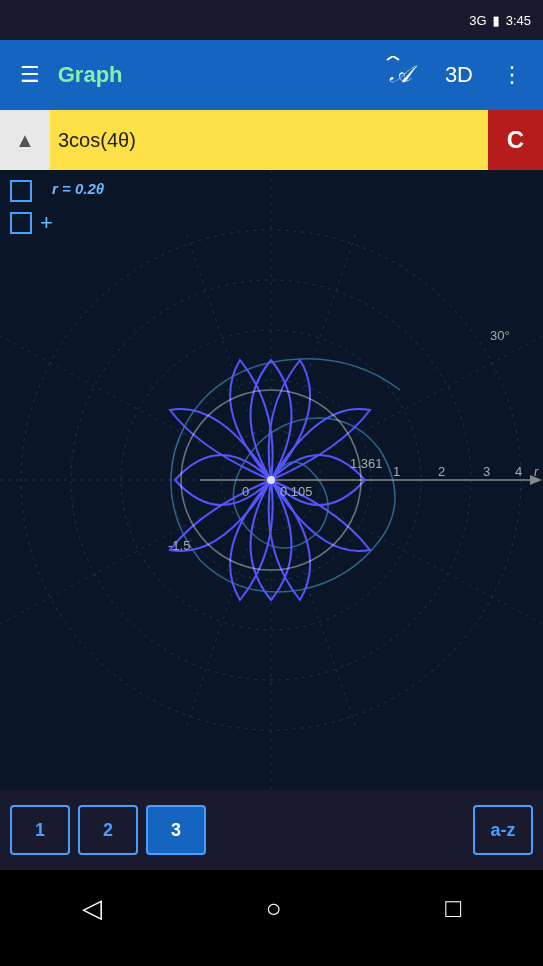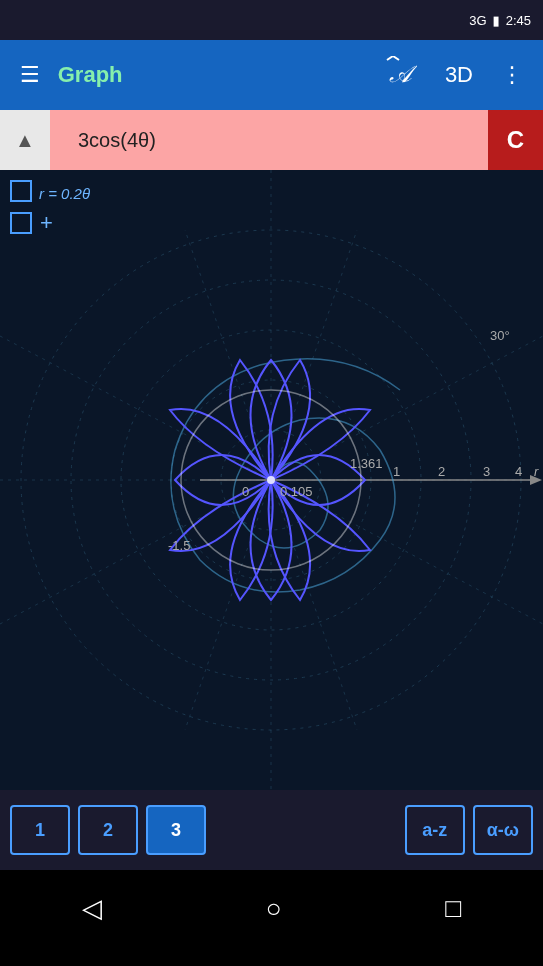--- a/index.html
+++ b/index.html
@@ -90,25 +90,25 @@
       cursor: pointer;
       flex-shrink: 0;
     }
     .input-collapse-icon {
       color: #555;
       font-size: 20px;
     }
     .input-field {
       flex: 1;
       height: 60px;
-      background: #fca5a5;
+      background: #fde047;
       border: none;
       outline: none;
       font-size: 20px;
-      padding: 0 28px;
+      padding: 0 8px;
       color: #222;
     }
     .input-clear-btn {
       width: 55px;
       height: 60px;
       background: #b71c1c;
       display: flex;
       align-items: center;
       justify-content: center;
       cursor: pointer;
@@ -134,22 +134,23 @@
       position: absolute;
       top: 10px;
       left: 10px;
       z-index: 10;
       display: flex;
       flex-direction: column;
       gap: 6px;
     }
     .equation-item {
       display: flex;
-      align-items: flex-end;
-      gap: 7px;
+      align-items: flex-start;
+      gap: 20px;
+      font-weight: bold;
     }
     .eq-checkbox {
       width: 22px;
       height: 22px;
       border: 2px solid #4a9eff;
       background: transparent;
       cursor: pointer;
       flex-shrink: 0;
     }
     .eq-text {
@@ -231,21 +232,21 @@
       cursor: pointer;
     }
   </style>
 </head>
 <body>
 
 <div class="status-bar">
   <div class="status-bar-icons">
     <span>3G</span>
     <span>▮</span>
-    <span>2:45</span>
+    <span>3:45</span>
   </div>
 </div>
 
 <div class="nav-bar">
   <span class="nav-menu-icon">☰</span>
   <span class="nav-title">Graph</span>
   <span class="nav-graph-icon">
     
     <svg width="32" height="32" viewBox="0 0 32 32" fill="none">
       <text x="4" y="26" fill="white" font-size="24" font-style="italic" font-family="serif">𝒜</text>
@@ -351,20 +352,19 @@
     </div>
   </div>
 </div>
 
 <div class="bottom-bar">
   <button class="kb-btn">1</button>
   <button class="kb-btn">2</button>
   <button class="kb-btn selected">3</button>
   <div class="kb-spacer"></div>
   <button class="kb-btn">a-z</button>
-  <button class="kb-btn">α-ω</button>
 </div>
 
 <div class="android-nav">
   <span class="android-nav-icon">◁</span>
   <span class="android-nav-icon">○</span>
   <span class="android-nav-icon">□</span>
 </div>
 
 </body></html>

